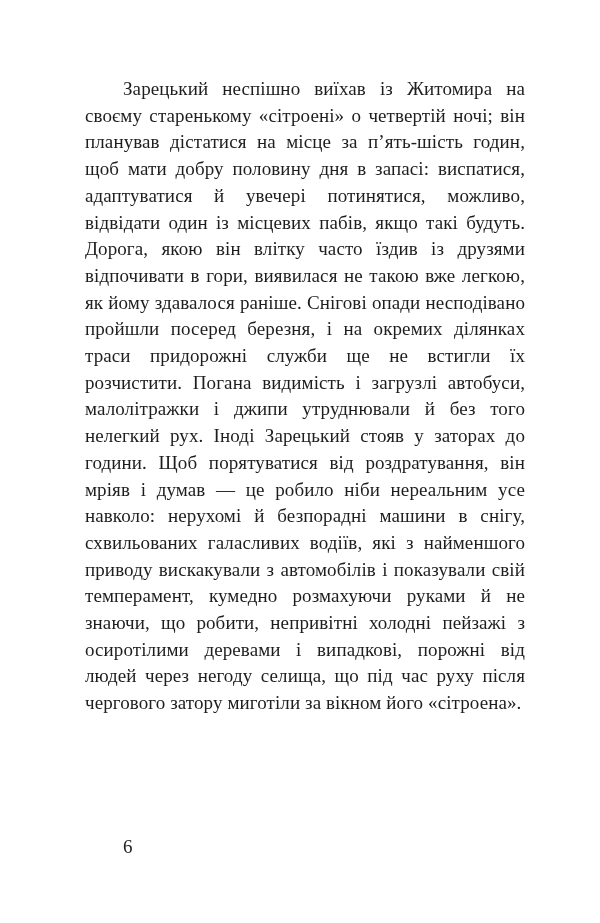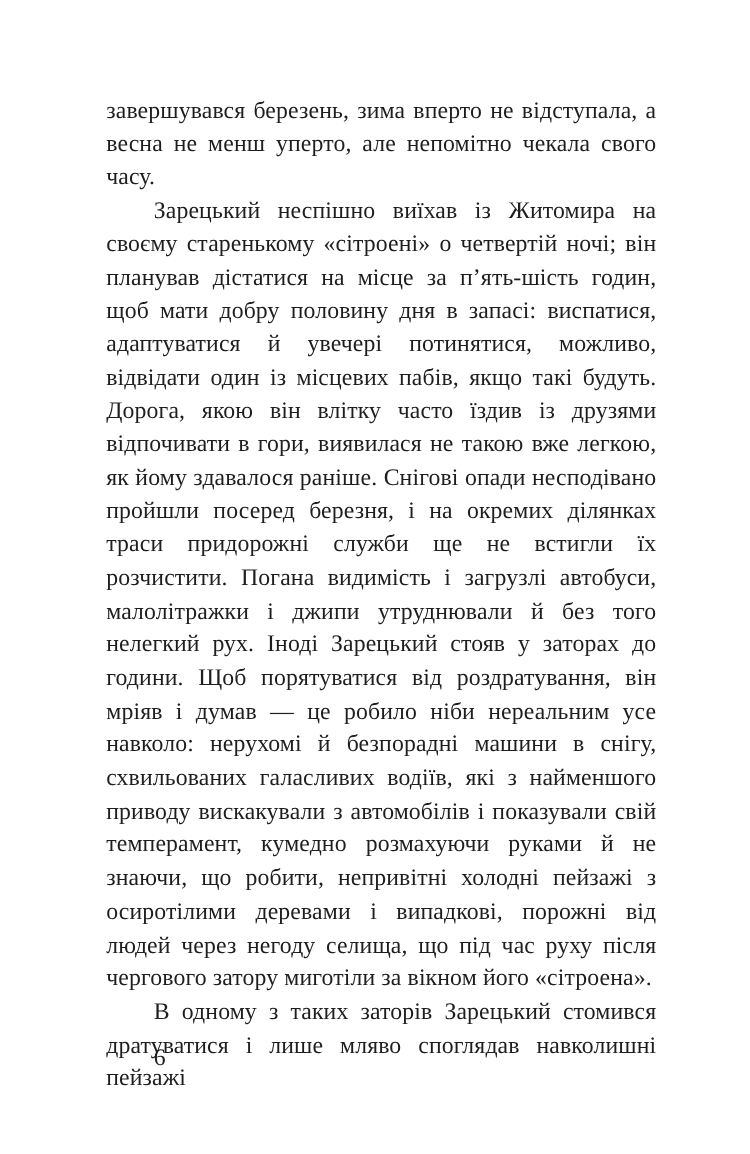--- a/index.html
+++ b/index.html
@@ -42,18 +42,16 @@
       font-size: 19px;
       line-height: 26.7px;
       color: #1e1e1e;
     }
   </style>
 </head>
 <body>
 
 <div class="book-page">
   <div class="text-block">
-    <p class="para continuation">завершувався березень, зима вперто не відступала, а весна не менш уперто, але непомітно чекала свого часу.</p>
     <p class="para indented">Зарецький неспішно виїхав із Житомира на своєму старенькому «сітроені» о четвертій ночі; він планував дістатися на місце за п’ять-шість годин, щоб мати добру половину дня в запасі: виспатися, адаптуватися й увечері потинятися, можливо, відвідати один із місцевих пабів, якщо такі будуть. Дорога, якою він влітку часто їздив із друзями відпочивати в гори, виявилася не такою вже легкою, як йому здавалося раніше. Снігові опади несподівано пройшли посеред березня, і на окремих ділянках траси придорожні служби ще не встигли їх розчистити. Погана видимість і загрузлі автобуси, малолітражки і джипи утруднювали й без того нелегкий рух. Іноді Зарецький стояв у заторах до години. Щоб порятуватися від роздратування, він мріяв і думав — це робило ніби нереальним усе навколо: нерухомі й безпорадні машини в снігу, схвильованих галасливих водіїв, які з найменшого приводу вискакували з автомобілів і показували свій темперамент, кумедно розмахуючи руками й не знаючи, що робити, непривітні холодні пейзажі з осиротілими деревами і випадкові, порожні від людей через негоду селища, що під час руху після чергового затору миготіли за вікном його «сітроена».</p>
-    <p class="para indented">В одному з таких заторів Зарецький стомився дратуватися і лише мляво споглядав навколишні пейзажі</p>
   </div>
   <div class="page-number">6</div>
 </div>
 
 </body></html>

